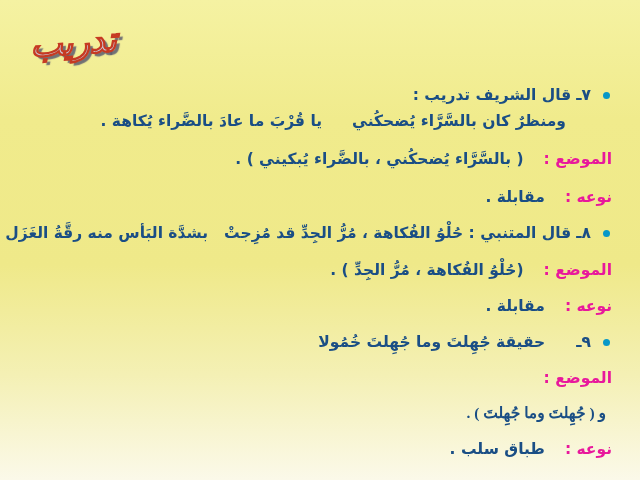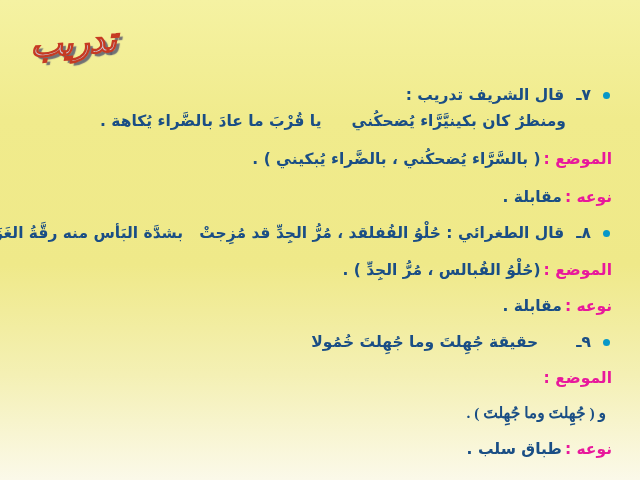--- a/index.html
+++ b/index.html
@@ -29,66 +29,66 @@
     font-weight:bold;
     font-size:15.5px;
     color:var(--body-text,#1a4e85);
   }
   .bullet{
     width:7px;height:7px;border-radius:50%;
     background:var(--bullet-color,#0898c8);
     align-self:center;
     margin-left:12px;flex:0 0 auto;
   }
-  .num{margin-left:12px;}
-  .label{color:var(--label-color,#e8189c);margin-left:3px;}
+  .num{margin-left:5px;}
+  .label{color:var(--label-color,#e8189c);margin-left:20px;}
   .gap-lg{display:inline-block;width:30px;}
   .gap-md{display:inline-block;width:26px;}
   .gap-sm{display:inline-block;width:16px;}
 </style>
 </head>
 <body>
 
 <div class="slide">
 
   <div class="title">تدريب</div>
 
   <div class="row" style="top:86px;right:30px;">
     <span class="bullet"></span>
     <span class="num">٧ـ</span>
     <span>قال الشريف تدريب :</span>
   </div>
 
   <div class="row" style="top:112px;right:74px;">
-    <span>ومنظرٌ كان بكينيَّرَّاء يُضحكُني</span>
+    <span>ومنظرٌ كان بالسَّرَّاء يُضحكُني</span>
     <span class="gap-lg"></span>
     <span>يا قُرْبَ ما عادَ بالضَّراء يُكاهة .</span>
   </div>
 
   <div class="row" style="top:150px;right:28px;">
     <span class="label">الموضع :</span>
     <span>( بالسَّرَّاء يُضحكُني ، بالضَّراء يُبكيني ) .</span>
   </div>
 
   <div class="row" style="top:188px;right:28px;">
     <span class="label">نوعه :</span>
     <span>مقابلة .</span>
   </div>
 
   <div class="row" style="top:224px;right:30px;">
     <span class="bullet"></span>
     <span class="num">٨ـ</span>
-    <span>قال الطغرائي : حُلْوُ الفُفلقد ، مُرُّ الجِدِّ قد مُزِجتْ</span>
+    <span>قال المتنبي : حُلْوُ الفُكاهة ، مُرُّ الجِدِّ قد مُزِجتْ</span>
     <span class="gap-sm"></span>
     <span>بشدَّة البَأس منه رقَّةُ الغَزَل</span>
   </div>
 
   <div class="row" style="top:261px;right:28px;">
     <span class="label">الموضع :</span>
-    <span>(حُلْوُ الفُبالس ، مُرُّ الجِدِّ ) .</span>
+    <span>(حُلْوُ الفُكاهة ، مُرُّ الجِدِّ ) .</span>
   </div>
 
   <div class="row" style="top:297px;right:28px;">
     <span class="label">نوعه :</span>
     <span>مقابلة .</span>
   </div>
 
   <div class="row" style="top:333px;right:30px;">
     <span class="bullet"></span>
     <span class="num">٩ـ</span>

